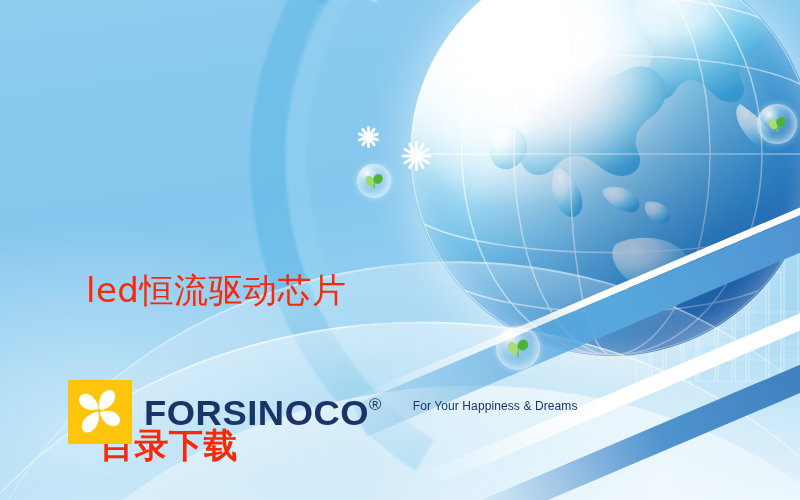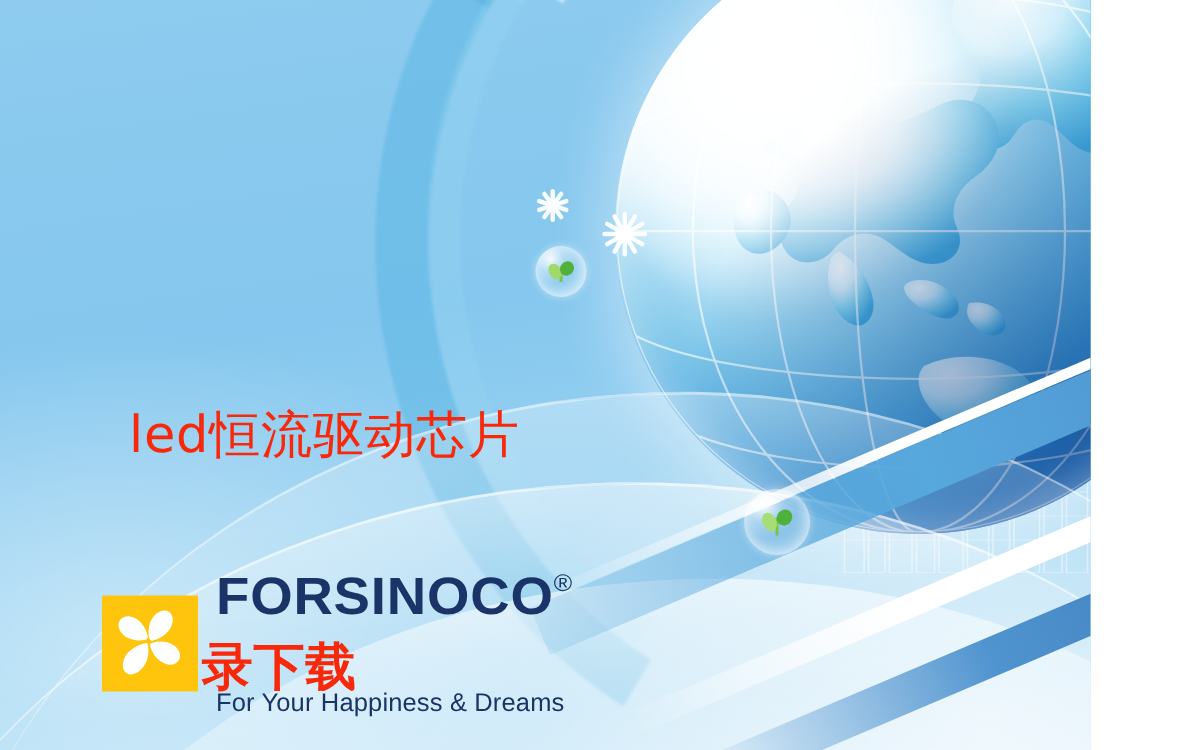--- a/index.html
+++ b/index.html
@@ -7,21 +7,21 @@
     margin: 0;
     padding: 0;
     background: #ffffff;
   }
   body {
     font-family: "Liberation Sans", sans-serif;
   }
 
   .banner {
     position: relative;
-    width: 727px;
+    width: 800px;
     height: 500px;
     overflow: hidden;
     background: linear-gradient(160deg, #8ecdf0 0%, #89caef 35%, #9bd6f3 70%, #c9e7f7 100%);
   }
 
   
   .bg-layer { position: absolute; pointer-events: none; }
 
   .bg-base {
     left: 0; top: 0; width: 800px; height: 500px;
@@ -206,41 +206,41 @@
     display: flex;
     align-items: center;
     gap: 12px;
   }
   .logo-mark {
     width: 64px; height: 64px;
     background: #ffc40c;
     display: block;
     flex: none;
   }
-  .logo-text { display: flex; flex-direction: column; line-height: 1; gap: 40px; }
+  .logo-text { display: flex; flex-direction: row; line-height: 1; gap: 40px; }
   .logo-wordmark {
     display: flex;
     align-items: flex-start;
     color: #1b3468;
     font-size: 35px;
     font-weight: bold;
     letter-spacing: .5px;
     font-family: "Liberation Sans", sans-serif;
     transform: scaleX(1.04);
     transform-origin: left center;
   }
   .logo-reg {
     font-size: 16px;
     line-height: 1;
     margin-top: 2px;
     font-weight: normal;
   }
   .logo-tagline {
     color: #1b3468;
-    font-size: 17px;
+    font-size: 12px;
     margin-top: 5px;
     letter-spacing: .1px;
     font-family: "Liberation Sans", sans-serif;
   }
 </style>
 </head>
 <body>
 
 <div class="banner">
 

